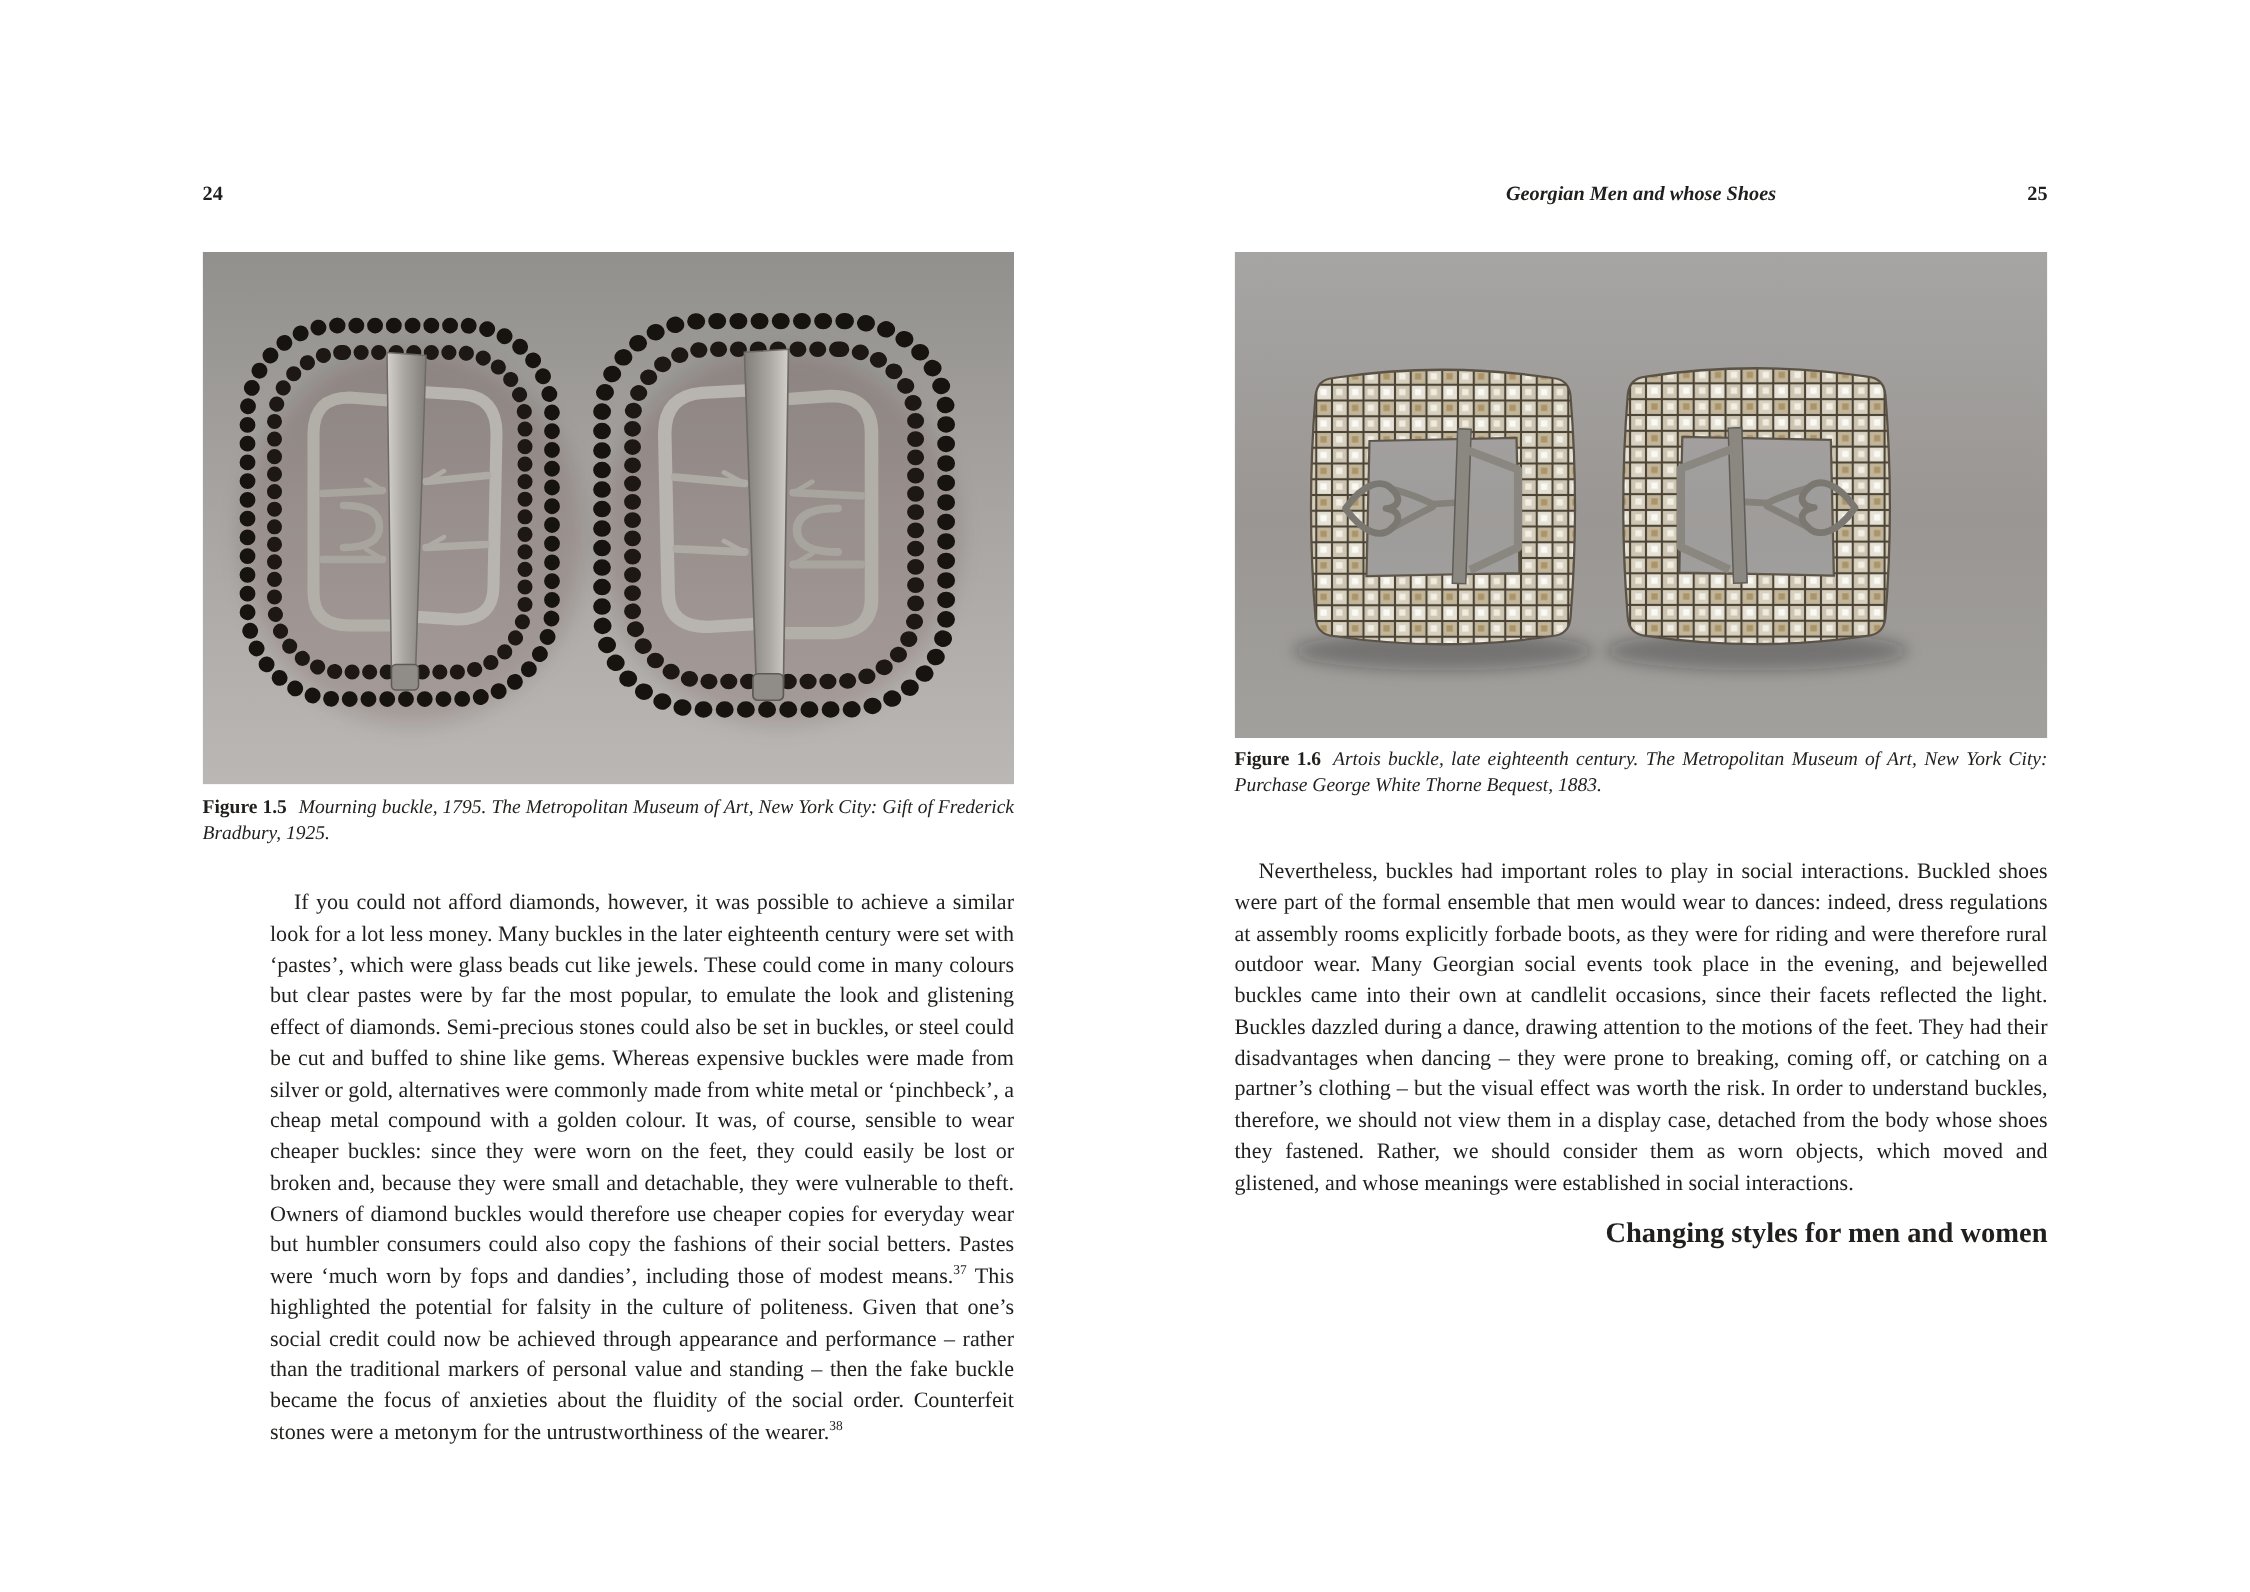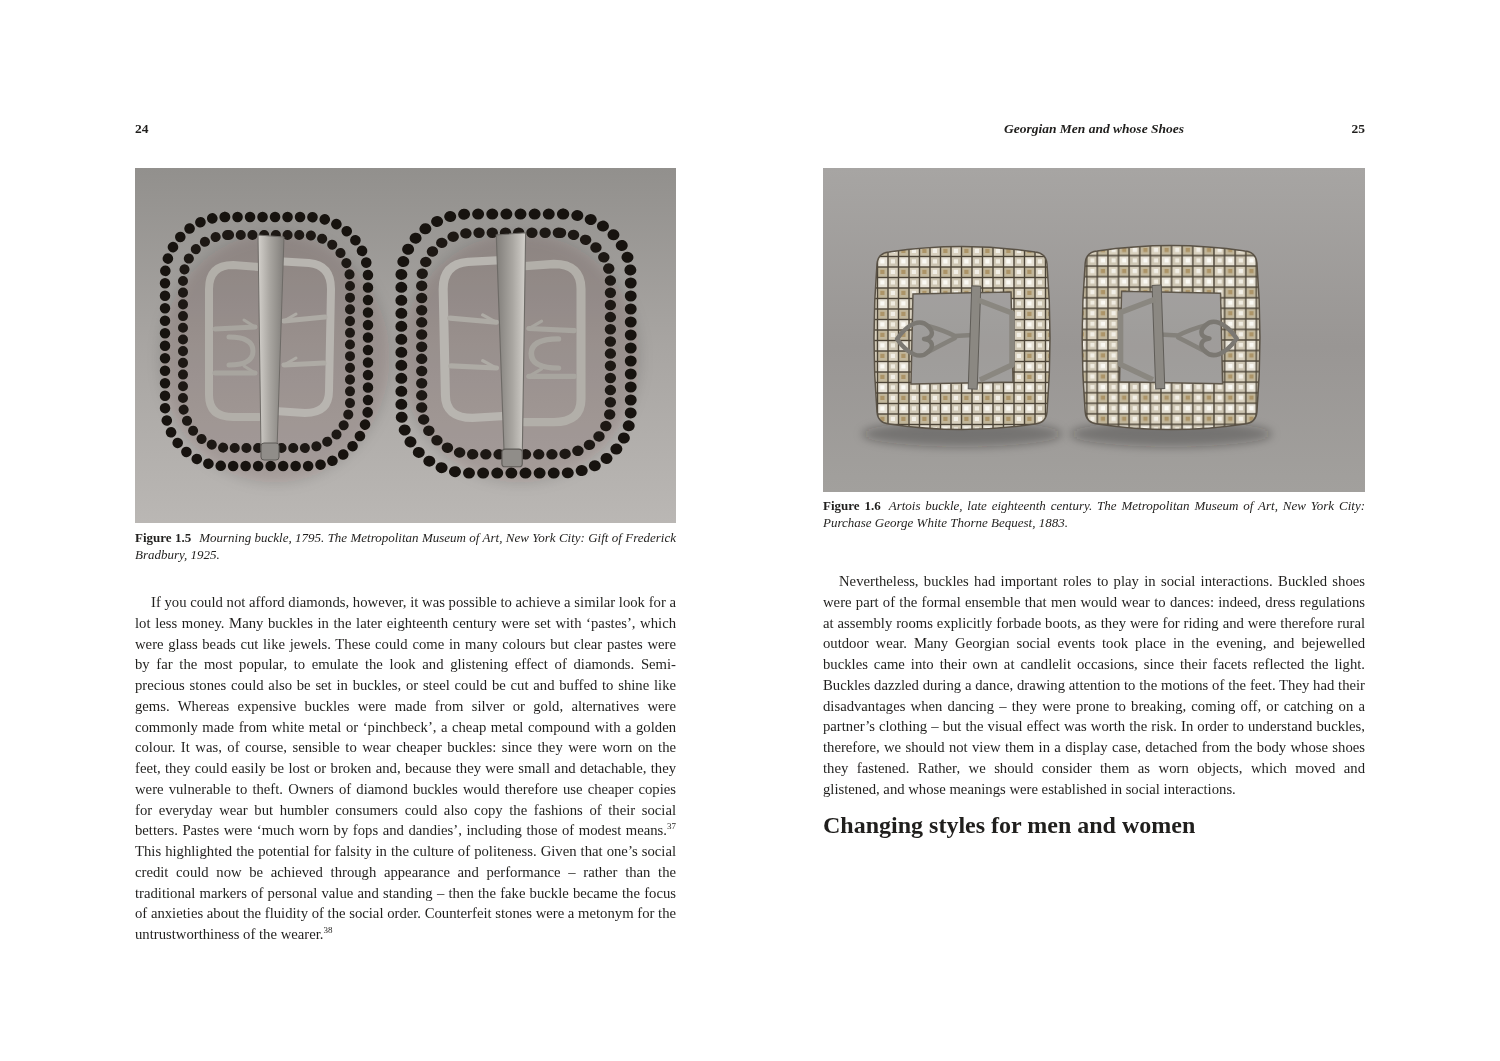--- a/index.html
+++ b/index.html
@@ -73,31 +73,31 @@
 
   .bodytext {
     position: absolute;
     left: 0; right: 0;
     margin: 0;
     font-size: 14.7px;
     line-height: 20.75px;
     text-align: justify;
   }
   .indent { text-indent: 16px; }
-  .page-left  .para-main { top: 592px; }
+  .page-left  .para-main { top: 592px; margin-left: 45px; }
   .page-right .para-1    { top: 571px; }
   .page-right .para-2    { top: 859px; }
 
   .section-heading {
     position: absolute;
     left: 0; right: 0;
     top: 812px;
     margin: 0;
-    text-align: left;
-    font-size: 24px;
+    text-align: right;
+    font-size: 19px;
     font-weight: bold;
   }
 
   sup.fn {
     font-size: 9px;
     line-height: 0;
     vertical-align: super;
   }
 </style>
 </head>

